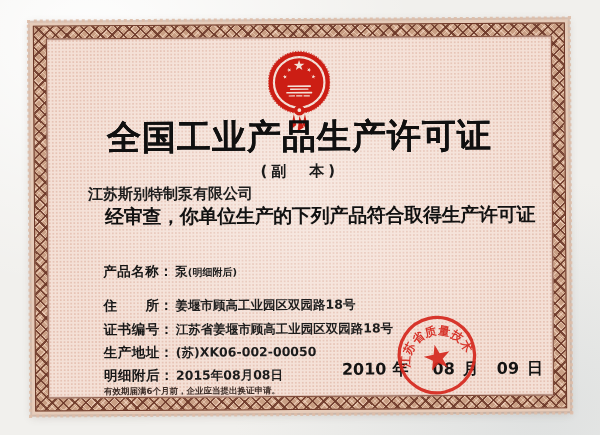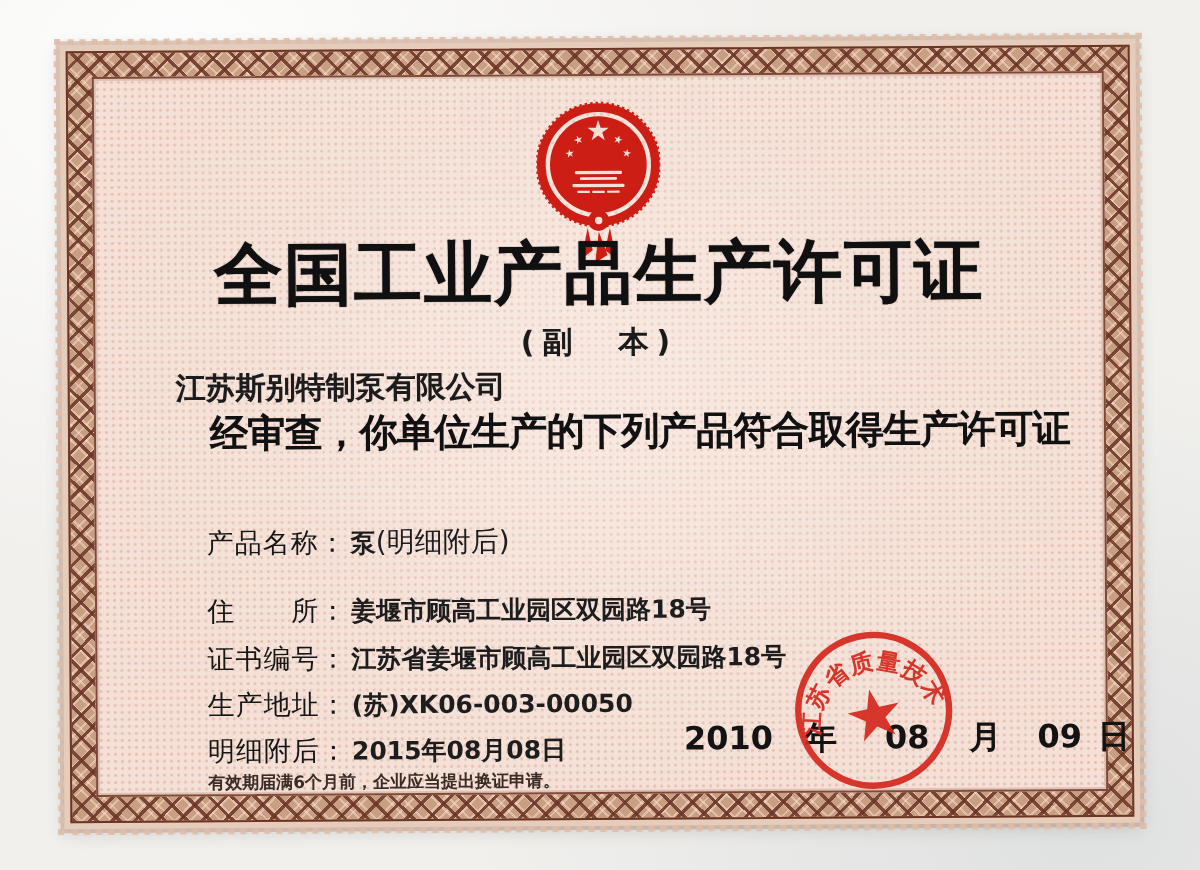--- a/index.html
+++ b/index.html
@@ -47,28 +47,28 @@
     text-shadow:0 0 .5px #101010;white-space:nowrap;
   }
   .subtitle{
     position:absolute;top:124px;left:0;right:0;text-align:center;
     font-size:15px;font-weight:700;letter-spacing:4px;color:#1a1a1a;white-space:nowrap;
   }
   .company{position:absolute;top:146px;left:40px;font-size:15px;font-weight:700;color:#1c1c1c;white-space:nowrap;}
   .stmt1{position:absolute;top:165px;left:57px;font-size:19px;font-weight:700;color:#111;white-space:nowrap;letter-spacing:-0.3px;}
   .stmt2{position:absolute;top:196px;left:19px;font-size:19px;font-weight:700;color:#111;white-space:nowrap;}
   .frow{position:absolute;left:55px;white-space:nowrap;}
-  .frow .lbl{font-size:13.5px;font-weight:400;color:#161616;letter-spacing:.5px;}
+  .frow .lbl{font-size:13.5px;font-weight:700;color:#161616;letter-spacing:.5px;}
   .frow .val{font-size:12.5px;font-weight:700;color:#1d1d1d;margin-left:2px;}
-  .frow .note{font-size:14px;font-weight:400;color:#1d1d1d;}
+  .frow .note{font-size:10px;font-weight:700;color:#1d1d1d;}
   .r0{top:222px;} .r1{top:256px;} .r2{top:280px;} .r3{top:303px;} .r4{top:326px;}
   .footnote{position:absolute;top:347px;left:55px;font-size:8.5px;font-weight:700;color:#3a2b26;white-space:nowrap;}
   .datebar{position:absolute;top:322px;left:293px;font-size:16px;font-weight:700;color:#131313;white-space:nowrap;}
   .datebar span{display:inline-block;}
-  .d-year{margin-right:16px;} .d-yu{margin-right:24px;} .d-month{margin-right:20px;}
+  .d-year{margin-right:6px;} .d-yu{margin-right:24px;} .d-month{margin-right:8px;}
   .d-mu{margin-right:18px;} .d-day{margin-right:8px;text-align:right;}
   .stamp{position:absolute;left:332px;top:262px;width:112px;height:112px;transform:rotate(-12deg);opacity:.92;}
 </style>
 </head>
 <body>
 
 <div class="paper-sheen"></div>
 
 <div class="certificate">
   <div class="band">
@@ -110,21 +110,21 @@
       <div class="frow r0">
         <span class="lbl">产品名称：</span><span class="val">泵</span><span class="note">(明细附后)</span>
       </div>
       <div class="frow r1">
         <span class="lbl">住　　所：</span><span class="val">姜堰市顾高工业园区双园路18号</span>
       </div>
       <div class="frow r2">
         <span class="lbl">证书编号：</span><span class="val">江苏省姜堰市顾高工业园区双园路18号</span>
       </div>
       <div class="frow r3">
-        <span class="lbl">生产地址：</span><span class="val">(苏)XK06-003-00050</span>
+        <span class="lbl">生产地址：</span><span class="val">(苏)XK06-002-00050</span>
       </div>
       <div class="frow r4">
         <span class="lbl">明细附后：</span><span class="val">2015年08月08日</span>
       </div>
 
       <div class="footnote">有效期届满6个月前，企业应当提出换证申请。</div>
 
       <div class="datebar">
         <span class="d-year">2010</span><span class="d-yu">年</span><span class="d-month">08</span><span class="d-mu">月</span><span class="d-day">09</span><span>日</span>
       </div>

